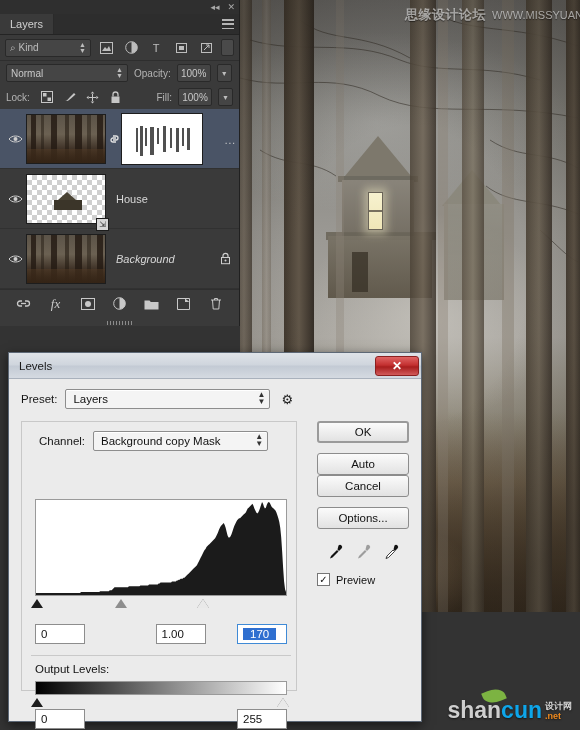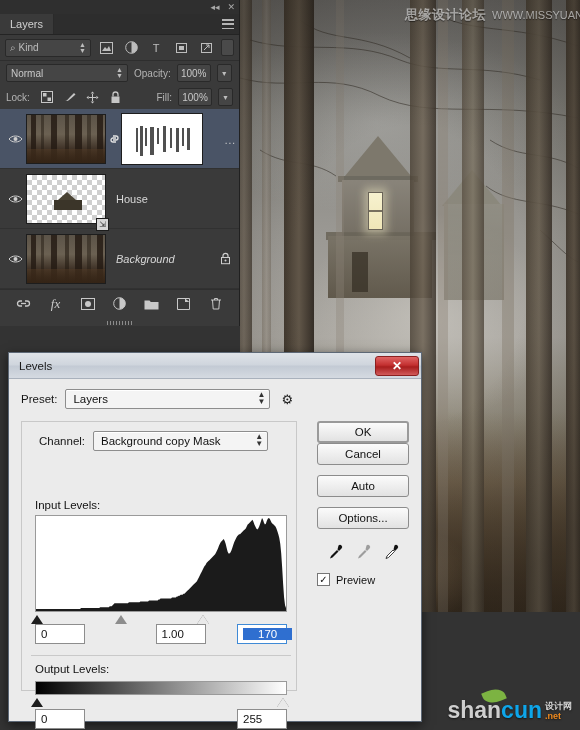--- a/index.html
+++ b/index.html
@@ -317,21 +317,21 @@
   .handle.black { border-left: 6px solid transparent; border-right: 6px solid transparent; border-bottom: 9px solid #1d1d1d; }
   .handle.gray  { border-left: 6px solid transparent; border-right: 6px solid transparent; border-bottom: 9px solid #8d8d8d; }
   .handle.white { border-left: 6px solid transparent; border-right: 6px solid transparent; border-bottom: 9px solid #e9e9e9; filter: drop-shadow(0 0 0.6px #5f5f5f); }
 
   .inputs-row { position:absolute; left: 26px; top: 245px; width: 252px; display:flex; justify-content:space-between; }
   .tbox {
     width: 50px; height: 20px; background:#fff; border: 1px solid #8d8d8d;
     display:flex; align-items:center; padding: 0 5px; font-size: 11.5px; color:#111;
   }
   .tbox.sel { border: 1px solid #3f8ad6; }
-  .tbox.sel span { background:#2f6fd0; color:#fff; padding: 0 15px; }
+  .tbox.sel span { background:#2f6fd0; color:#fff; padding: 0 7px; }
   .tbox.center { justify-content:flex-start; }
 
   .divider { position:absolute; left: 22px; top: 276px; width: 260px; height:1px; background:#c9c9c9; }
 
   .out-label { position:absolute; left: 26px; top: 284px; }
   .out-gradient {
     position:absolute; left: 26px; top: 302px; width: 252px; height: 14px;
     background: linear-gradient(to right, #000 0%, #fff 100%);
     border: 1px solid #9a9a9a;
   }
@@ -670,21 +670,20 @@
 
       <div class="row-channel">
         <span class="f-label">Channel:</span>
         <div class="combo" style="width:175px">
           <span>Background copy Mask</span>
           <span class="spin">▲<br>▼</span>
         </div>
       </div>
 
       <div class="hist-wrap">
-        <div class="hist-label section-label">Input Levels:</div>
         <div class="hist-box">
           <svg id="hist-svg" width="250" height="95" viewBox="0 0 256 100" preserveAspectRatio="none">
             <path id="hist-path" fill="#1b1b1b" d="M0,100 L0.00,97.98 L0.98,97.98 L1.96,97.98 L2.94,97.98 L3.92,97.98 L4.90,97.98 L5.89,97.98 L6.87,97.98 L7.85,97.98 L8.83,97.98 L9.81,97.98 L10.79,97.98 L11.77,97.98 L12.75,97.98 L13.73,97.98 L14.71,97.98 L15.69,97.98 L16.67,97.98 L17.66,97.98 L18.64,97.98 L19.62,97.98 L20.60,97.98 L21.58,97.98 L22.56,97.98 L23.54,97.98 L24.52,97.98 L25.50,97.98 L26.48,97.98 L27.46,97.98 L28.44,97.98 L29.43,97.98 L30.41,97.98 L31.39,97.98 L32.37,97.98 L33.35,97.98 L34.33,97.98 L35.31,97.98 L36.29,97.98 L37.27,97.98 L38.25,97.98 L39.23,97.98 L40.21,97.98 L41.20,97.98 L42.18,97.98 L43.16,97.98 L44.14,97.98 L45.12,97.98 L46.10,96.97 L47.08,96.97 L48.06,96.97 L49.04,96.97 L50.02,96.97 L51.00,96.97 L51.98,96.97 L52.97,96.97 L53.95,96.97 L54.93,96.97 L55.91,96.97 L56.89,96.97 L57.87,96.97 L58.85,96.97 L59.83,96.97 L60.81,96.97 L61.79,96.97 L62.77,96.97 L63.75,96.97 L64.74,96.97 L65.72,95.96 L66.70,95.96 L67.68,95.96 L68.66,95.96 L69.64,95.96 L70.62,95.96 L71.60,95.96 L72.58,95.96 L73.56,95.96 L74.54,95.96 L75.52,94.95 L76.51,94.95 L77.49,94.95 L78.47,93.94 L79.45,92.93 L80.43,91.92 L81.41,91.92 L82.39,91.92 L83.37,91.92 L84.35,91.92 L85.33,91.92 L86.31,91.92 L87.30,91.92 L88.28,91.92 L89.26,91.92 L90.24,91.92 L91.22,91.92 L92.20,91.92 L93.18,91.92 L94.16,91.92 L95.14,90.91 L96.12,90.91 L97.10,90.91 L98.08,90.91 L99.07,90.91 L100.05,90.91 L101.03,90.91 L102.01,90.91 L102.99,90.91 L103.97,90.91 L104.95,90.91 L105.93,90.91 L106.91,89.90 L107.89,89.90 L108.87,89.90 L109.85,89.90 L110.84,89.90 L111.82,89.90 L112.80,89.90 L113.78,89.90 L114.76,89.90 L115.74,88.89 L116.72,88.89 L117.70,88.89 L118.68,88.89 L119.66,88.89 L120.64,88.89 L121.62,88.89 L122.61,88.89 L123.59,88.89 L124.57,88.89 L125.55,87.88 L126.53,87.88 L127.51,86.87 L128.49,86.87 L129.47,86.87 L130.45,86.87 L131.43,86.87 L132.41,86.87 L133.39,86.87 L134.38,86.87 L135.36,86.87 L136.34,86.87 L137.32,86.87 L138.30,86.87 L139.28,85.86 L140.26,85.86 L141.24,85.86 L142.22,85.86 L143.20,85.86 L144.18,84.85 L145.16,84.85 L146.15,83.84 L147.13,83.84 L148.11,82.82 L149.09,82.82 L150.07,82.82 L151.05,81.81 L152.03,81.81 L153.01,80.80 L153.99,79.79 L154.97,78.78 L155.95,77.77 L156.93,76.76 L157.92,75.75 L158.90,74.74 L159.88,73.73 L160.86,72.72 L161.84,71.71 L162.82,70.70 L163.80,69.69 L164.78,68.68 L165.76,66.66 L166.74,64.64 L167.72,62.62 L168.70,60.60 L169.69,58.58 L170.67,56.56 L171.65,54.54 L172.63,52.52 L173.61,51.51 L174.59,49.48 L175.57,48.47 L176.55,47.46 L177.53,46.45 L178.51,45.44 L179.49,44.43 L180.48,43.42 L181.46,42.41 L182.44,41.40 L183.42,40.39 L184.40,38.37 L185.38,36.35 L186.36,34.33 L187.34,31.30 L188.32,29.28 L189.30,27.26 L190.28,26.25 L191.26,25.24 L192.25,24.23 L193.23,26.25 L194.21,29.28 L195.19,33.32 L196.17,37.36 L197.15,39.38 L198.13,39.38 L199.11,38.37 L200.09,36.35 L201.07,33.32 L202.05,30.29 L203.03,27.26 L204.02,25.24 L205.00,23.22 L205.98,21.20 L206.96,20.19 L207.94,19.18 L208.92,19.18 L209.90,18.16 L210.88,17.15 L211.86,16.14 L212.84,15.13 L213.82,14.12 L214.80,13.11 L215.79,11.09 L216.77,9.07 L217.75,8.06 L218.73,7.05 L219.71,6.04 L220.69,5.03 L221.67,4.02 L222.65,6.04 L223.63,9.07 L224.61,11.09 L225.59,13.11 L226.57,14.12 L227.56,13.11 L228.54,11.09 L229.52,8.06 L230.50,5.03 L231.48,2.00 L232.46,4.02 L233.44,7.05 L234.42,9.07 L235.40,8.06 L236.38,5.03 L237.36,3.01 L238.34,2.00 L239.33,3.01 L240.31,5.03 L241.29,7.05 L242.27,8.06 L243.25,9.07 L244.23,10.08 L245.21,11.09 L246.19,13.11 L247.17,16.14 L248.15,19.18 L249.13,23.22 L250.11,29.28 L251.10,39.38 L252.08,54.54 L253.06,71.71 L254.04,85.86 L255.02,93.94 L256.00,96.97 L256,100 Z"></path>
           </svg>
         </div>
         <div class="slider-track">
           <div class="handle black" style="left:-4px"></div>
           <div class="handle gray" style="left:80px"></div>
           <div class="handle white" style="left:162px"></div>
         </div>
@@ -716,25 +715,25 @@
         </div>
         <div class="tbox">
           <span>255</span>
         </div>
       </div>
 
       <div class="btn-col">
         <div class="btn primary">
           <span>OK</span>
         </div>
+        <div class="btn" style="margin-top:10px">
+          <span>Auto</span>
+        </div>
         <div class="btn">
           <span>Cancel</span>
-        </div>
-        <div class="btn" style="margin-top:10px">
-          <span>Auto</span>
         </div>
         <div class="btn" style="margin-top:10px">
           <span>Options...</span>
         </div>
 
         <div class="eyedroppers">
           <div class="dropper">
             <svg width="15" height="16" viewBox="0 0 15 16">
                 <path d="M10.5 1.5 a2 2 0 0 1 3 3 L11 7 l-1.5 -1.5 Z" fill="#111"></path>
                 <path d="M9 6 L3 12 L2 14.5 L4.5 13.5 L10.5 7.5 Z" fill="#111"></path>

